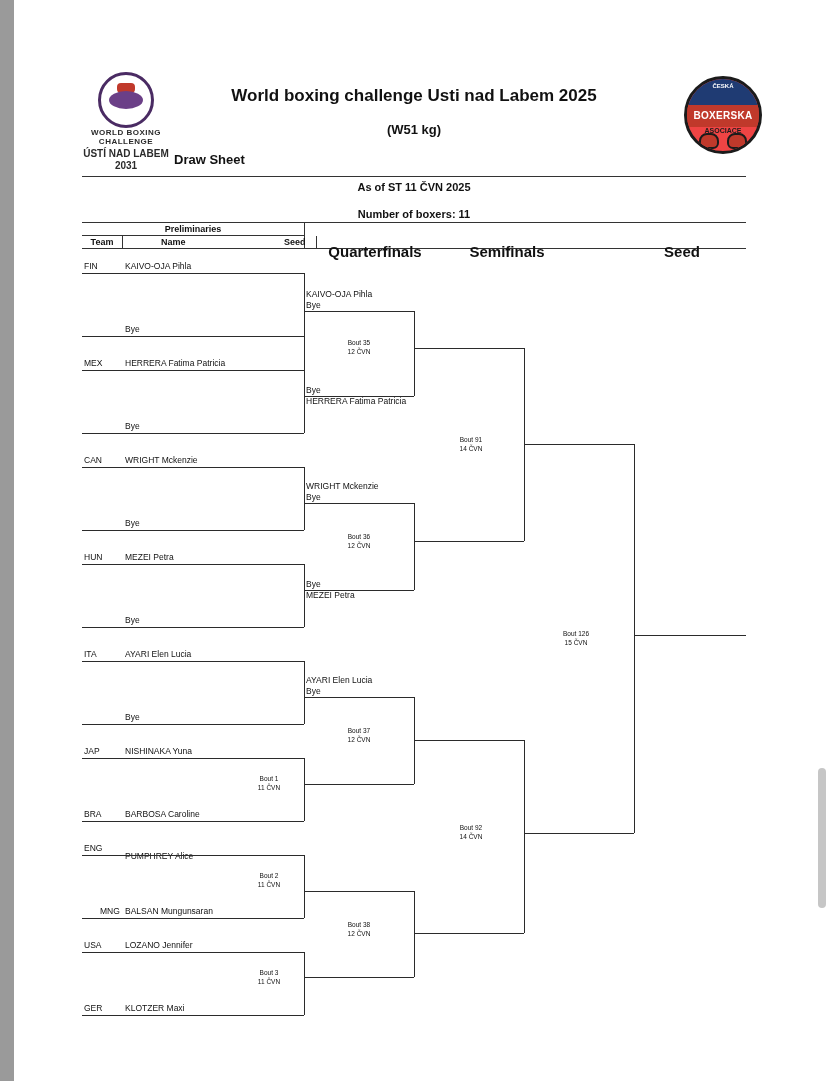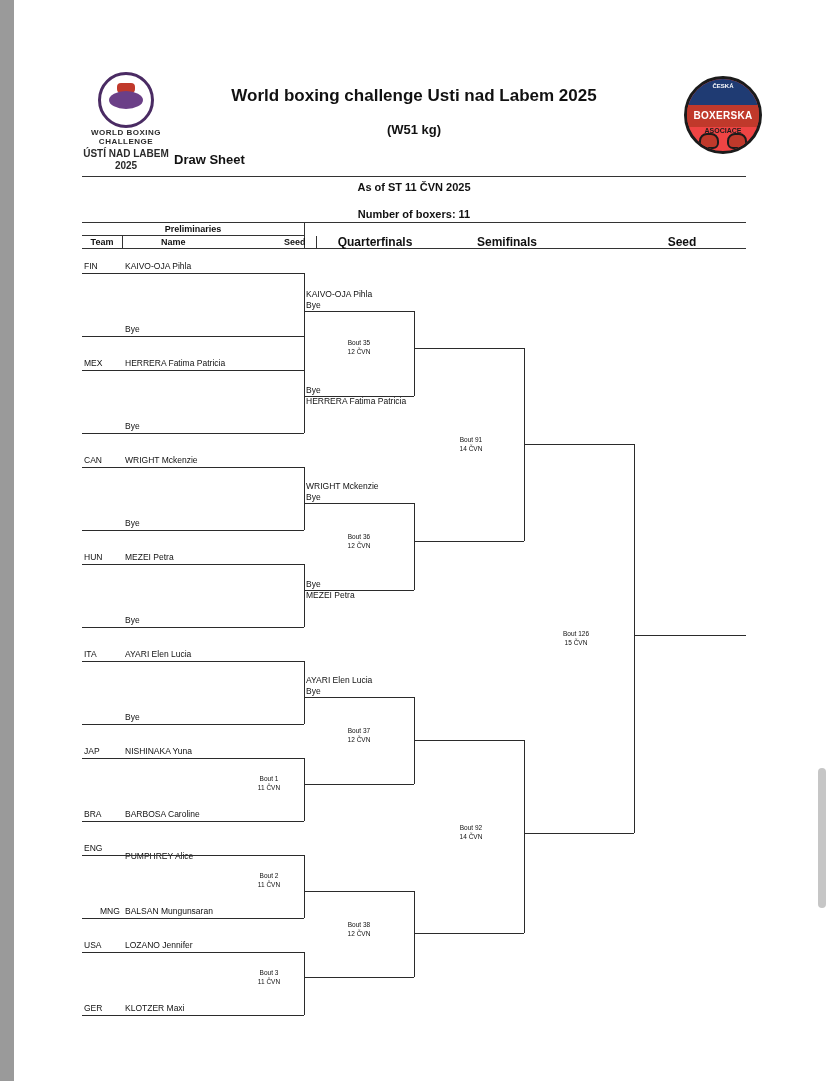--- a/index.html
+++ b/index.html
@@ -167,22 +167,22 @@
     border-right: 1px solid #333;
     font-size: 9px; font-weight: bold; padding-left: 4px; line-height: 12px; color:#111;
     box-sizing: border-box;
     margin-left: 34px;
   }
   .sub-seed {
     position: absolute; left: 202px; top: 0; width: 20px; height: 12px;
     font-size: 9px; font-weight: bold; text-align: center; line-height: 12px; color:#111;
   }
   .ch {
-    position: absolute; top: 12px;
-    font-size: 12px; font-weight: bold; color: #111; text-align: center;
+    position: absolute; top: 20px;
+    font-size: 15px; font-weight: bold; color: #111; text-align: center;
   }
   .ch-qf { left: 228px; width: 130px; }
   .ch-sf { left: 360px; width: 130px; }
   .ch-f  { left: 500px; width: 200px; }
 
   
   .bracket {
     position: absolute; left: 0; top: 247px; width: 800px; height: 820px;
   }
   .ln {
@@ -219,21 +219,21 @@
 
 <div class="page">
 
   <div class="header">
 
     <div class="logo-left">
       <div class="ring"></div>
       <div class="l1">WORLD BOXING</div>
       <div class="l2">CHALLENGE</div>
       <div class="l3">ÚSTÍ NAD LABEM</div>
-      <div class="l4">2025</div>
+      <div class="l4">2031</div>
     </div>
 
     <div class="logo-right">
       <div class="top"></div>
       <div class="cz">ČESKÁ</div>
       <div class="band">BOXERSKA</div>
       <div class="sub">ASOCIACE</div>
       <div class="gloveL"></div>
       <div class="gloveR"></div>
     </div>

